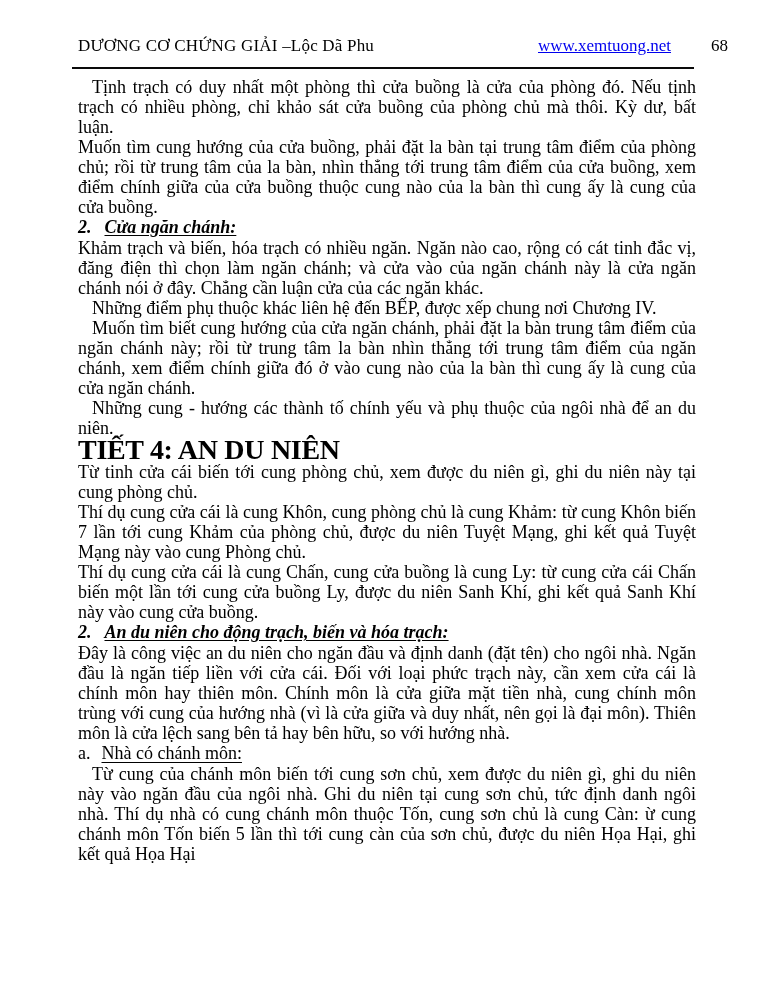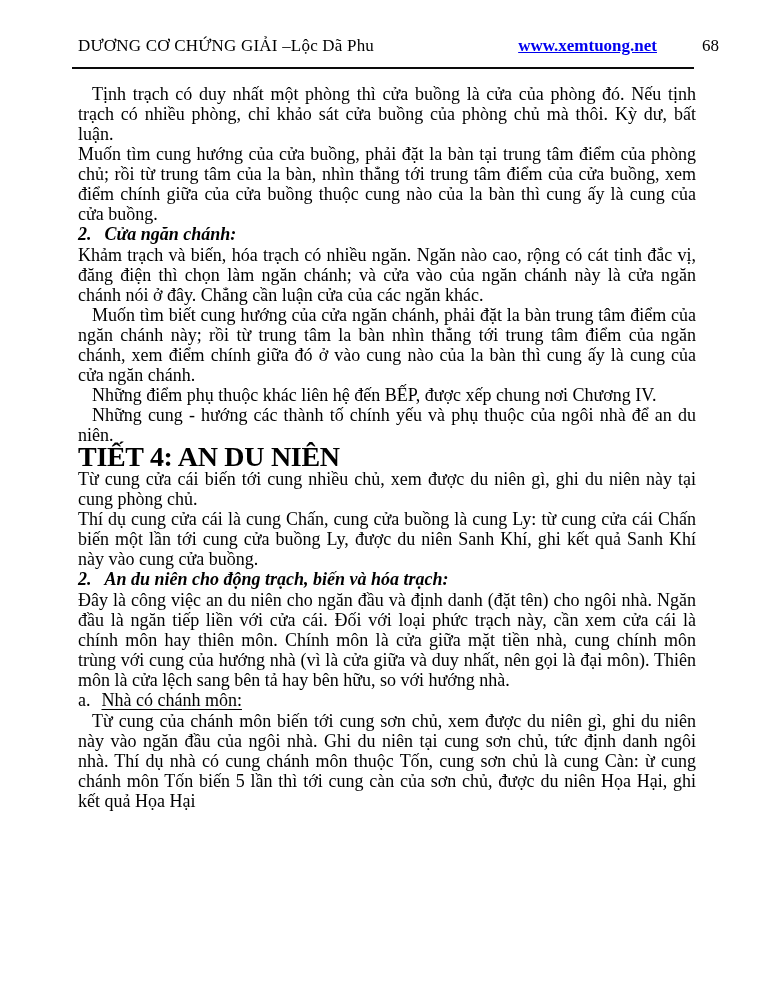--- a/index.html
+++ b/index.html
@@ -6,44 +6,44 @@
   body{
     width:765px;height:990px;
     background:#ffffff;
     font-family:"Liberation Serif","DejaVu Serif",serif;
     color:#000000;
     overflow:hidden;
   }
   .page{width:765px;height:990px;position:relative;background:#ffffff;}
   .header{
     display:flex;align-items:baseline;
-    margin:36px 46px 0 78px;
+    margin:36px 32px 0 78px;
     font-size:17px;white-space:nowrap;
   }
   .header .book-title{flex:1;letter-spacing:0.2px;}
-  .header .site-link{color:#0000EE;text-decoration:underline;margin-right:40px;cursor:pointer;font-weight:bold;}
-  .header .page-num{min-width:22px;text-align:right;}
+  .header .site-link{color:#0000EE;text-decoration:underline;margin-right:40px;cursor:pointer;}
+  .header .page-num{min-width:22px;text-align:left;}
   .divider{
     border:none;border-top:2px solid #0a0a0a;
     margin:11px 71px 7px 72px;height:0;
   }
   .content{
-    margin:15px 69px 0 78px;
+    margin:8px 69px 0 78px;
     font-size:18px;line-height:20px;
     text-align:justify;
     text-justify:inter-word;
   }
   .content p{margin:0;padding:0;}
   .indent{text-indent:14px;}
   .sec-h{
     font-weight:bold;font-style:italic;
     margin:0;line-height:21px;
   }
   .sec-h .num{display:inline-block;margin-right:13px;}
-  .sec-h .t{text-underline-offset:2px;}
+  .sec-h .t{text-decoration:underline;text-underline-offset:2px;}
   .big-h{
     font-weight:bold;font-style:normal;
     font-size:28px;line-height:24px;letter-spacing:-0.3px;
     margin:1px 0 1px 0;text-align:left;
   }
   .sub-h{margin:0;padding-left:14px;line-height:21px;}
   .sub-h .num{display:inline-block;margin-right:11px;}
   .sub-h .t{text-decoration:underline;text-underline-offset:3px;}
 </style>
 </head>
@@ -60,29 +60,30 @@
   <hr class="divider">
 
   <div class="content">
 
     <p class="indent">Tịnh trạch có duy nhất một phòng thì cửa buồng là cửa của phòng đó. Nếu tịnh trạch có nhiều phòng, chỉ khảo sát cửa buồng của phòng chủ mà thôi. Kỳ dư, bất luận.</p>
     <p>Muốn tìm cung hướng của cửa buồng, phải đặt la bàn tại trung tâm điểm của phòng chủ; rồi từ trung tâm của la bàn, nhìn thẳng tới trung tâm điểm của cửa buồng, xem điểm chính giữa của cửa buồng thuộc cung nào của la bàn thì cung ấy là cung của cửa buồng.</p>
 
     <p class="sec-h"><span class="num">2.</span><span class="t">Cửa ngăn chánh:</span></p>
 
     <p>Khảm trạch và biến, hóa trạch có nhiều ngăn. Ngăn nào cao, rộng có cát tinh đắc vị, đăng điện thì chọn làm ngăn chánh; và cửa vào của ngăn chánh này là cửa ngăn chánh nói ở đây. Chẳng cần luận cửa của các ngăn khác.</p>
+    <p class="indent">Những điểm phụ thuộc khác liên hệ đến BẾP, được xếp chung nơi Chương IV.</p>
     <p class="indent">Muốn tìm biết cung hướng của cửa ngăn chánh, phải đặt la bàn trung tâm điểm của ngăn chánh này; rồi từ trung tâm la bàn nhìn thẳng tới trung tâm điểm của ngăn chánh, xem điểm chính giữa đó ở vào cung nào của la bàn thì cung ấy là cung của cửa ngăn chánh.</p>
-    <p class="indent">Những điểm phụ thuộc khác liên hệ đến BẾP, được xếp chung nơi Chương IV.</p>
     <p class="indent">Những cung - hướng các thành tố chính yếu và phụ thuộc của ngôi nhà để an du niên.</p>
 
     <p class="big-h">TIẾT 4: AN DU NIÊN</p>
 
 
 
-    <p>Từ cung cửa cái biến tới cung nhiều chủ, xem được du niên gì, ghi du niên này tại cung phòng chủ.</p>
+    <p>Từ tinh cửa cái biến tới cung phòng chủ, xem được du niên gì, ghi du niên này tại cung phòng chủ.</p>
+    <p>Thí dụ cung cửa cái là cung Khôn, cung phòng chủ là cung Khảm: từ cung Khôn biến 7 lần tới cung Khảm của phòng chủ, được du niên Tuyệt Mạng, ghi kết quả Tuyệt Mạng này vào cung Phòng chủ.</p>
     <p>Thí dụ cung cửa cái là cung Chấn, cung cửa buồng là cung Ly: từ cung cửa cái Chấn biến một lần tới cung cửa buồng Ly, được du niên Sanh Khí, ghi kết quả Sanh Khí này vào cung cửa buồng.</p>
 
     <p class="sec-h"><span class="num">2.</span><span class="t">An du niên cho động trạch, biến và hóa trạch:</span></p>
 
     <p>Đây là công việc an du niên cho ngăn đầu và định danh (đặt tên) cho ngôi nhà. Ngăn đầu là ngăn tiếp liền với cửa cái. Đối với loại phức trạch này, cần xem cửa cái là chính môn hay thiên môn. Chính môn là cửa giữa mặt tiền nhà, cung chính môn trùng với cung của hướng nhà (vì là cửa giữa và duy nhất, nên gọi là đại môn). Thiên môn là cửa lệch sang bên tả hay bên hữu, so với hướng nhà.</p>
 
     <p class="sub-h"><span class="num">a.</span><span class="t">Nhà có chánh môn:</span></p>
 
     <p class="indent">Từ cung của chánh môn biến tới cung sơn chủ, xem được du niên gì, ghi du niên này vào ngăn đầu của ngôi nhà. Ghi du niên tại cung sơn chủ, tức định danh ngôi nhà. Thí dụ nhà có cung chánh môn thuộc Tốn, cung sơn chủ là cung Càn: ừ cung chánh môn Tốn biến 5 lần thì tới cung càn của sơn chủ, được du niên Họa Hại, ghi kết quả Họa Hại</p>
 

